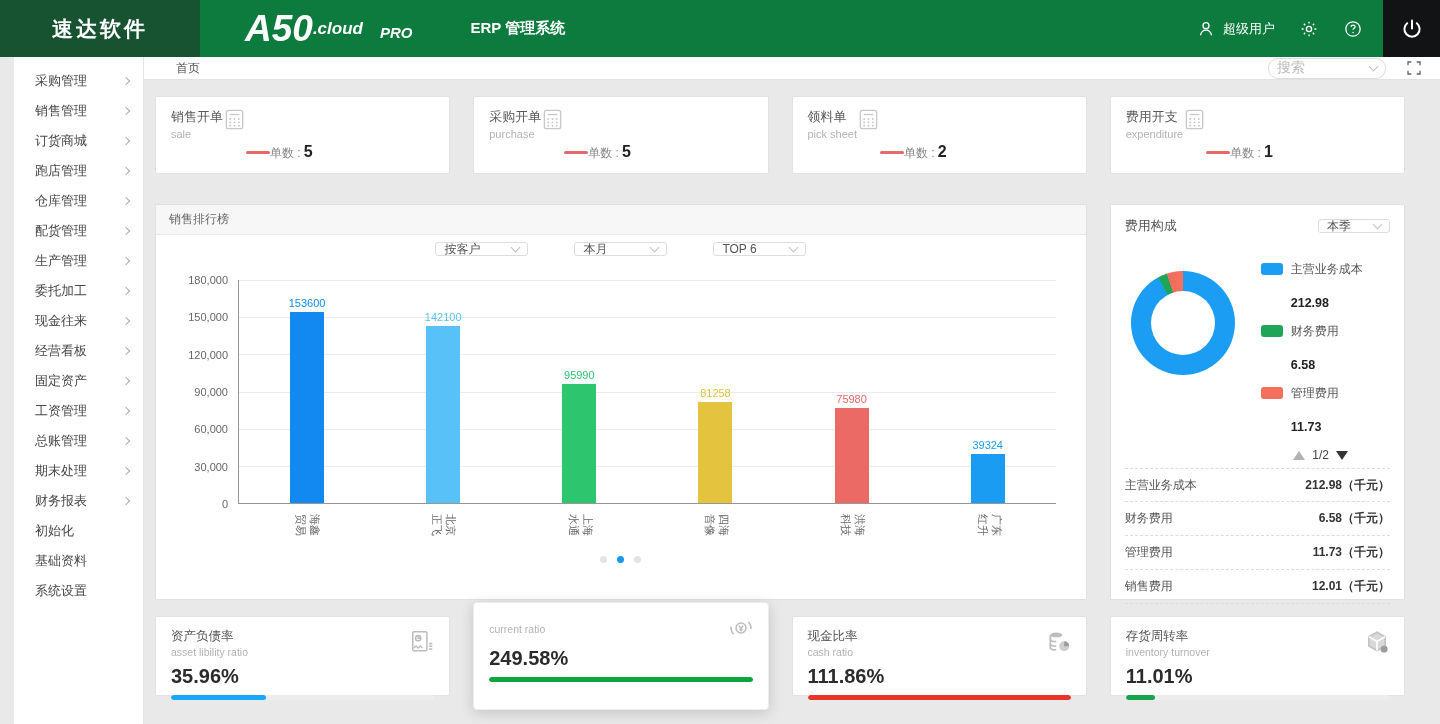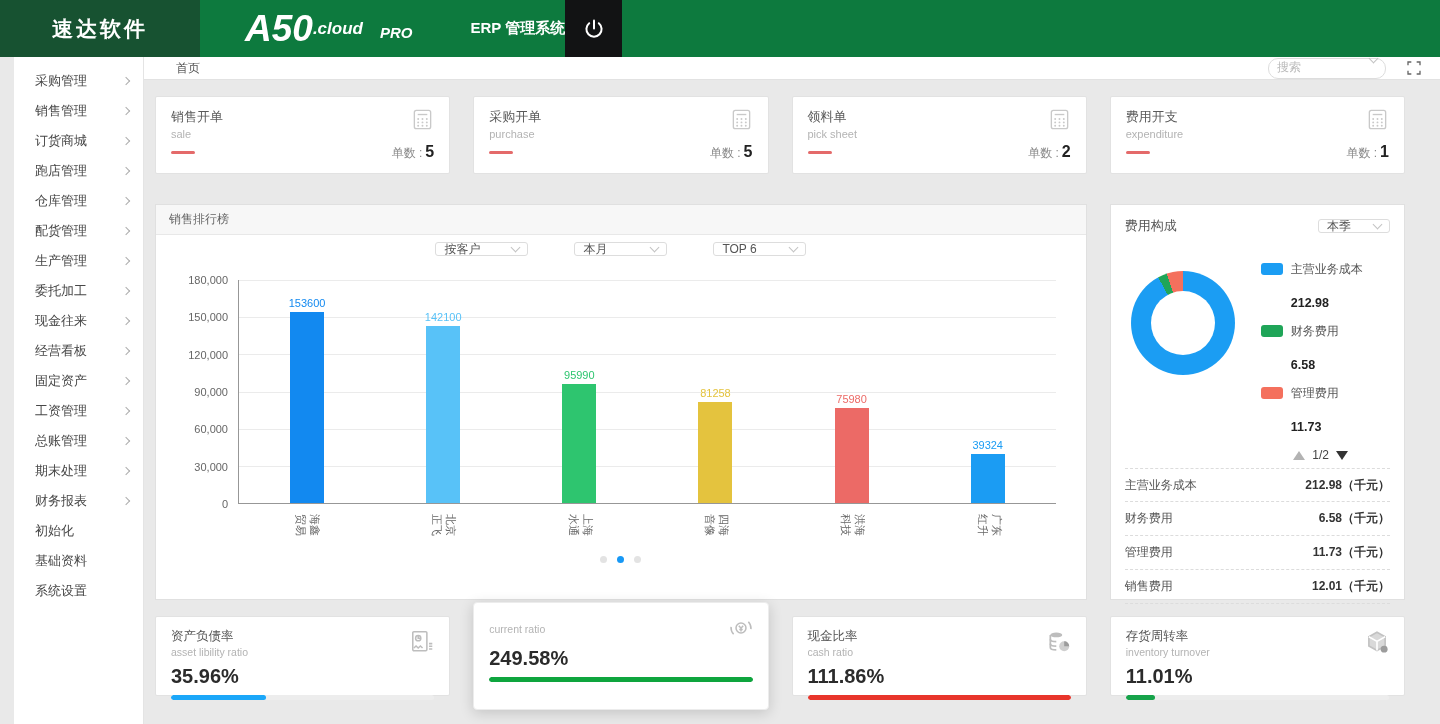--- a/index.html
+++ b/index.html
@@ -25,30 +25,30 @@
   .sidebar { width:130px; margin-left:14px; background:#fff; border-right:1px solid #e4e4e4; padding-top:9px; }
   .side-item { height:30px; display:flex; align-items:center; padding:0 14px 0 21px; font-size:13px; color:#474747; cursor:pointer; }
   .side-item span.lbl { flex:1; }
   .caret-r { width:6px; height:6px; border-top:1.5px solid #adadad; border-right:1.5px solid #adadad; transform:rotate(45deg); }
   .main { flex:1; display:flex; flex-direction:column; }
 
   
   .tabbar { height:27px; background:#fff; border-bottom:1px solid #e2e2e2; display:flex; align-items:center; }
   .tab { font-size:12px; color:#555; padding-left:32px; cursor:pointer; }
   .tab-right { margin-left:auto; display:flex; align-items:center; gap:20px; padding-right:18px; }
-  .search-box { width:118px; height:21px; border:1px solid #ddd; border-radius:10px; display:flex; align-items:flex-start;
-    padding:0 8px; font-size:12px; color:#bbb; background:#fff; cursor:text; }
+  .search-box { width:118px; height:21px; border:1px solid #ddd; border-radius:10px; display:flex; align-items:center;
+    padding:0 8px; font-size:14px; color:#bbb; background:#fff; cursor:text; }
   .search-box .ph { flex:1; }
   .caret-d { width:7px; height:7px; border-right:1.4px solid #c3c3c3; border-bottom:1.4px solid #c3c3c3; transform:rotate(45deg); margin-top:-4px; }
 
   .content { padding:16px 35px 0 11px; }
   .grid { display:grid; grid-template-columns:repeat(4,1fr); gap:23px; }
 
   
-  .stat-card { background:#fff; border:1px solid #e2e2e2; border-radius:2px; height:78px; padding:11px 15px; display:flex; flex-direction:column; cursor:pointer; }
+  .stat-card { background:#fff; border:1px solid #e2e2e2; border-radius:2px; height:78px; padding:11px 15px; display:flex; flex-direction:row; cursor:pointer; }
   .stat-top { display:flex; }
   .stat-title { font-size:13px; color:#5a5a5a; }
   .stat-sub { font-size:11px; color:#b3b3b3; margin-top:2px; }
   .stat-icon { margin-left:auto; }
   .stat-bottom { margin-top:auto; display:flex; align-items:center; }
   .red-dash { width:24px; height:3px; background:#e46a6a; border-radius:2px; }
   .count-wrap { margin-left:auto; font-size:12px; color:#888; }
   .count-num { font-size:16px; font-weight:bold; color:#222; margin-left:3px; }
 
   
@@ -120,20 +120,44 @@
 
 <div class="header">
   <div class="logo-block">
     <span>速达软件</span>
   </div>
   <div class="brand">
     <span class="a50">A50</span>
     <span class="cloud">.cloud</span>
     <span class="pro">PRO</span>
     <span class="sys">ERP 管理系统</span>
+  </div>
+  <div class="header-right">
+    <div class="user">
+      <span class="hicon">
+        <svg width="20" height="20" viewBox="0 0 24 24" fill="none" stroke="#fff" stroke-width="1.6">
+          <circle cx="12" cy="8" r="3.6"></circle>
+            <path d="M5.3 19.5c.9-4 3.5-6.1 6.7-6.1s5.8 2.1 6.7 6.1"></path>
+        </svg>
+      </span>
+      <span>超级用户</span>
+    </div>
+    <span class="hicon">
+      <svg width="20" height="20" viewBox="0 0 24 24" fill="none" stroke="#fff" stroke-width="1.6">
+        <circle cx="12" cy="12" r="3.1"></circle>
+        <path d="M12 3.2v2.3M12 18.5v2.3M3.2 12h2.3M18.5 12h2.3M5.8 5.8l1.6 1.6M16.6 16.6l1.6 1.6M18.2 5.8l-1.6 1.6M7.4 16.6l-1.6 1.6"></path>
+      </svg>
+    </span>
+    <span class="hicon">
+      <svg width="20" height="20" viewBox="0 0 24 24" fill="none" stroke="#fff" stroke-width="1.5">
+        <circle cx="12" cy="12" r="8.6"></circle>
+        <path d="M9.6 9.4c.2-1.4 1.2-2.2 2.5-2.2 1.4 0 2.4.9 2.4 2.2 0 1.7-2.4 1.9-2.4 3.6"></path>
+        <circle cx="12.1" cy="16.3" r=".9" fill="#fff" stroke="none"></circle>
+      </svg>
+    </span>
   </div>
   <div class="power-block">
     <span>
       <svg width="24" height="24" viewBox="0 0 24 24" fill="none" stroke="#fff" stroke-width="2" stroke-linecap="round">
         <path d="M12 3.5v8"></path>
           <path d="M7.2 6.2a7.6 7.6 0 1 0 9.6 0"></path>
       </svg>
     </span>
   </div>
 </div>

